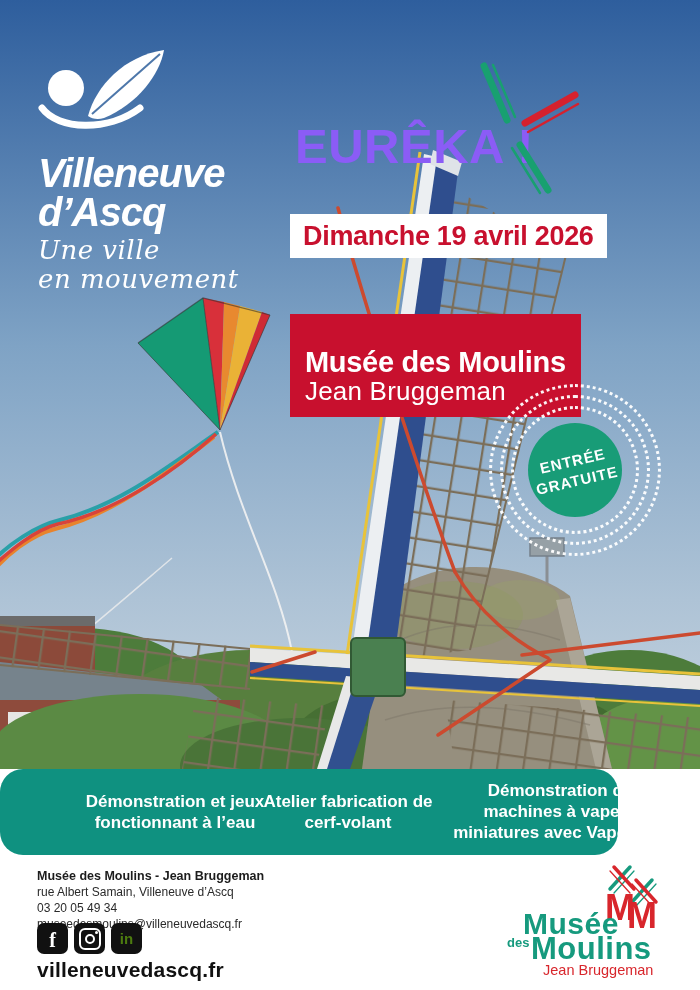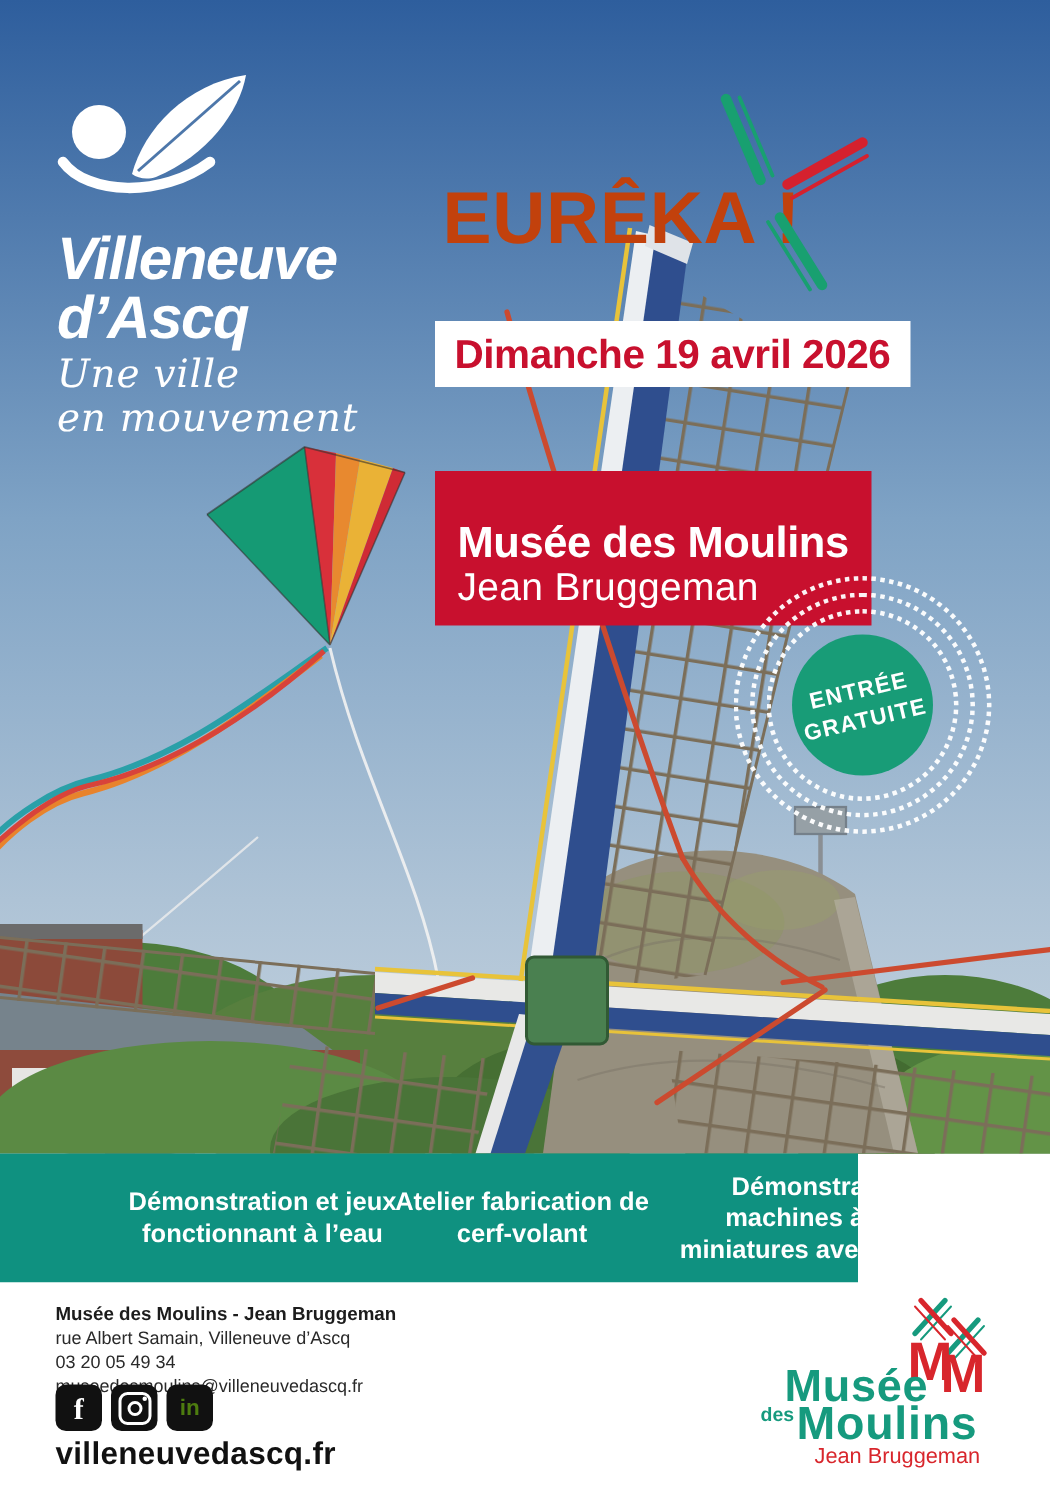--- a/index.html
+++ b/index.html
@@ -11,21 +11,21 @@
 
   
   .city-logo{position:absolute;left:38px;top:46px;color:#fff;}
   .city-logo svg{display:block;}
   .city-name{font-style:italic;font-weight:bold;font-size:40px;line-height:0.98;letter-spacing:-1px;margin-top:8px;}
   .city-name span{display:block;}
   .city-tagline{margin-top:4px;font-family:"DejaVu Serif",serif;font-style:italic;font-size:26px;line-height:1.12;letter-spacing:0.5px;}
   .city-tagline span{display:block;}
 
   
-  .headline{position:absolute;left:295px;top:118px;color:#c2410c;font-weight:bold;font-size:49px;letter-spacing:0.5px;white-space:nowrap;}
+  .headline{position:absolute;left:295px;top:118px;color:#8b5cf6;font-weight:bold;font-size:49px;letter-spacing:0.5px;white-space:nowrap;}
   .mill-icon{position:absolute;left:452px;top:55px;}
 
   
   .date-banner{position:absolute;left:290px;top:214px;background:#fff;height:44px;line-height:44px;
     padding:0 13px;color:#c8102e;font-weight:bold;font-size:27px;white-space:nowrap;letter-spacing:-0.3px;text-align:right;}
   .time-range{position:absolute;left:292px;top:254px;color:#fff;font-weight:bold;font-size:31px;white-space:nowrap;letter-spacing:0.5px;}
   .venue-banner{position:absolute;left:290px;top:314px;background:#c8102e;color:#fff;padding:9px 15px 11px 15px;}
   .venue-line1{display:block;font-weight:bold;font-size:29px;line-height:1.05;letter-spacing:-0.3px;white-space:nowrap;margin-top:24px;}
   .venue-line2{display:block;font-weight:normal;font-size:26px;line-height:1.1;letter-spacing:0.2px;white-space:nowrap;}
 
@@ -34,21 +34,21 @@
   .ring{position:absolute;border-radius:50%;border:3px dotted rgba(255,255,255,0.95);}
   .r1{left:22px;top:22px;width:122px;height:122px;}
   .r2{left:11px;top:11px;width:144px;height:144px;border-style:dotted;}
   .r3{left:0;top:0;width:166px;height:166px;}
   .badge-circle{position:absolute;left:39px;top:39px;width:94px;height:94px;border-radius:50%;background:#189c77;
     display:flex;align-items:center;justify-content:center;}
   .badge-text{transform:rotate(-13deg);color:#fff;font-weight:bold;font-size:15px;letter-spacing:1px;text-align:center;line-height:1.3;}
   .badge-text span{display:block;}
 
   
-  .band{position:absolute;left:0;top:769px;width:572px;height:86px;background:#0f9180;}
+  .band{position:absolute;left:0;top:769px;width:618px;height:86px;background:#0f9180;border-radius:23px;}
   .activity{position:absolute;top:50%;transform:translate(-50%,-50%);color:#fff;font-weight:bold;font-size:17px;
     line-height:1.24;text-align:center;}
   .a1{left:175px;} .a2{left:348px;} .a3{left:560px;}
   .act-line{display:block;white-space:nowrap;}
 
   
   .footer{position:absolute;left:0;top:855px;width:700px;height:146px;background:#ffffff;}
   .contact{position:absolute;left:37px;top:13px;color:#1c1c1c;}
   .org{font-weight:bold;font-size:12.5px;line-height:16px;}
   .contact-line{font-size:12px;line-height:16px;color:#2a2a2a;}

